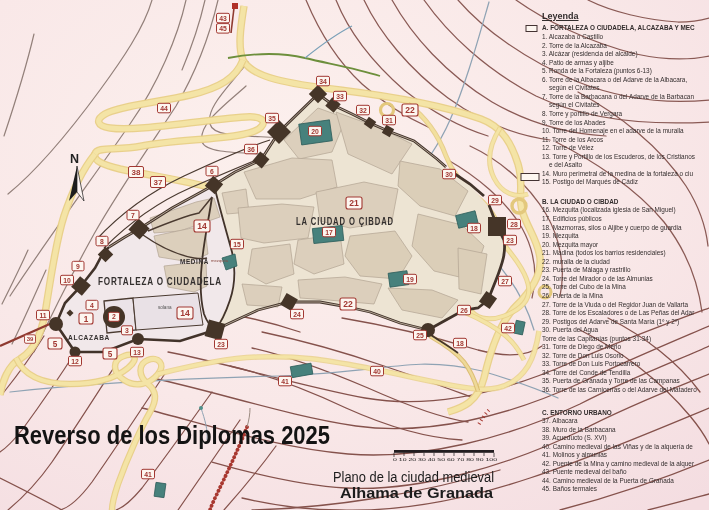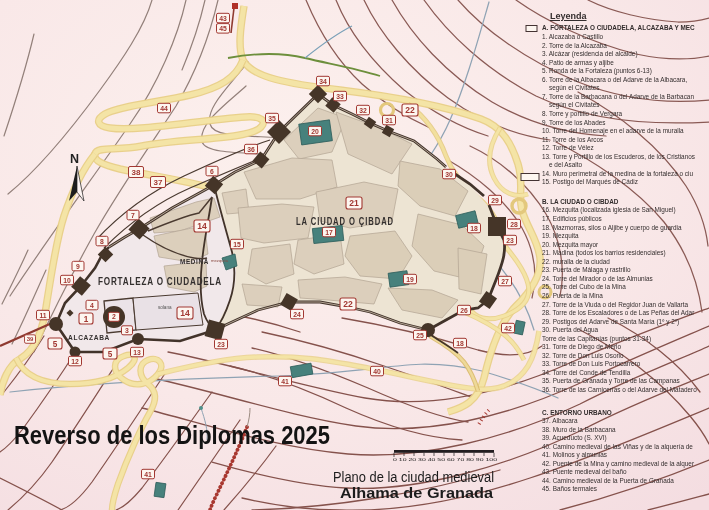--- a/index.html
+++ b/index.html
@@ -559,21 +559,21 @@
 
 <text x="14" y="444" font-size="25" font-weight="bold" fill="#131313" textLength="316" lengthAdjust="spacingAndGlyphs">Reverso de los Diplomas 2025</text>
 
 <text x="333" y="482" font-size="15.5" fill="#1c1c1c" textLength="161" lengthAdjust="spacingAndGlyphs">Plano de la ciudad medieval</text>
 
 <text x="340" y="497.5" font-size="15.5" font-weight="bold" fill="#1c1c1c" textLength="153" lengthAdjust="spacingAndGlyphs">Alhama de Granada</text>
 </g>
 </svg>
 
 <div class="leg" id="legend">
-<div style="font-size:9px;font-weight:bold;text-decoration:underline;margin-bottom:3px;margin-left:8px;">Leyenda</div>
+<div style="font-size:9px;font-weight:bold;text-decoration:underline;margin-bottom:3px;">Leyenda</div>
 <div style="font-weight:bold;margin-bottom:1px;">A. FORTALEZA O CIUDADELA, ALCAZABA Y MEC</div>
 <div>1. Alcazaba o Castillo</div>
 <div>2. Torre de la Alcazaba</div>
 <div>3. Alcázar (residencia del alcaide)</div>
 <div>4. Patio de armas y aljibe</div>
 <div>5. Ronda de la Fortaleza (puntos 6-13)</div>
 <div>6. Torre de la Albacara o del Adarve de la Albacara,</div>
 <div style="padding-left:7px;">según el Civitates</div>
 <div>7. Torre de la Barbacana o del Adarve de la Barbacan</div>
 <div style="padding-left:7px;">según el Civitates</div>

